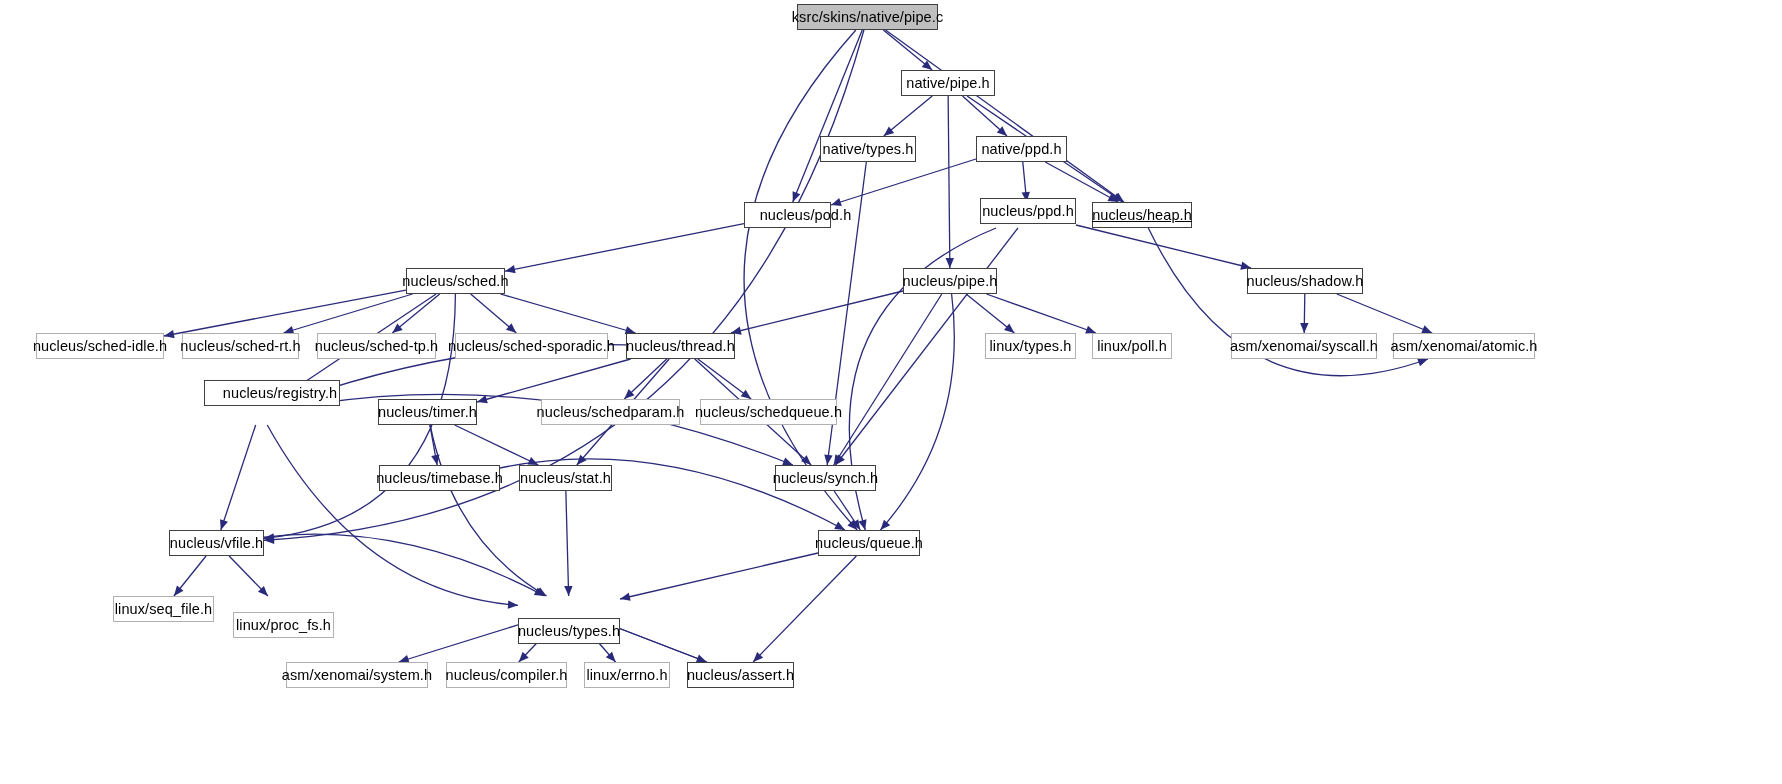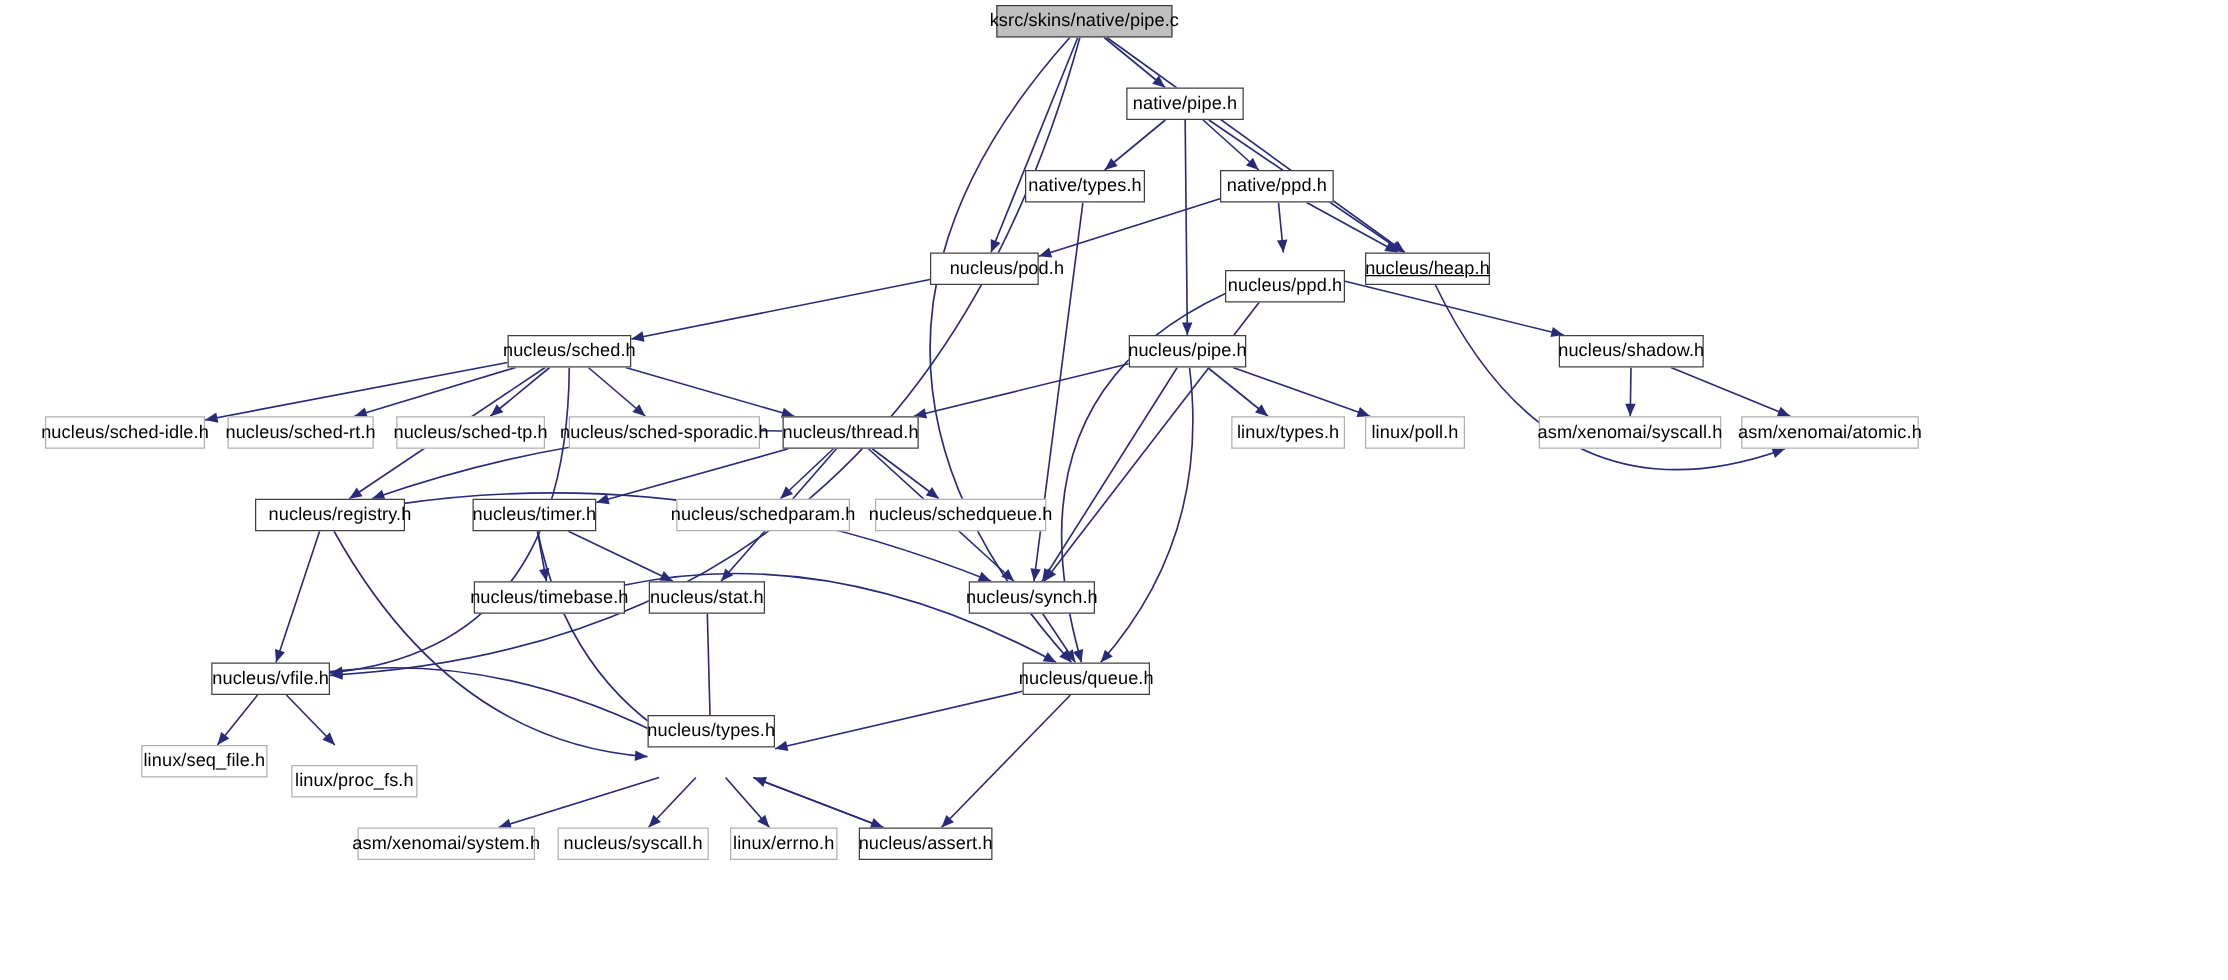--- a/index.html
+++ b/index.html
@@ -187,21 +187,21 @@
     </div>
     <div class="node strong" style="left: 820px; top: 136px; width: 96px;">
       <span>native/types.h</span>
     </div>
     <div class="node strong" style="left: 976px; top: 136px; width: 91px;">
       <span>native/ppd.h</span>
     </div>
     <div class="node strong" style="left: 744px; top: 202px; width: 87px; padding-left: 36px;">
       <span>nucleus/pod.h</span>
     </div>
-    <div class="node strong" style="left: 980px; top: 216px; width: 96px;">
+    <div class="node strong" style="left: 980px; top: 198px; width: 96px;">
       <span>nucleus/ppd.h</span>
     </div>
     <div class="node strong" style="left: 1092px; top: 202px; width: 100px; text-decoration: underline;">
       <span>nucleus/heap.h</span>
     </div>
     <div class="node strong" style="left: 406px; top: 268px; width: 99px;">
       <span>nucleus/sched.h</span>
     </div>
     <div class="node strong" style="left: 903px; top: 268px; width: 94px;">
       <span>nucleus/pipe.h</span>
@@ -229,21 +229,21 @@
     </div>
     <div class="node dim" style="left: 1092px; top: 333px; width: 80px;">
       <span>linux/poll.h</span>
     </div>
     <div class="node dim" style="left: 1231px; top: 333px; width: 146px;">
       <span>asm/xenomai/syscall.h</span>
     </div>
     <div class="node dim" style="left: 1393px; top: 333px; width: 142px;">
       <span>asm/xenomai/atomic.h</span>
     </div>
-    <div class="node strong" style="left: 204px; top: 399px; width: 120px; padding-left: 16px;">
+    <div class="node strong" style="left: 204px; top: 380px; width: 136px; padding-left: 16px;">
       <span>nucleus/registry.h</span>
     </div>
     <div class="node strong" style="left: 378px; top: 399px; width: 99px;">
       <span>nucleus/timer.h</span>
     </div>
     <div class="node dim" style="left: 541px; top: 399px; width: 139px;">
       <span>nucleus/schedparam.h</span>
     </div>
     <div class="node dim" style="left: 700px; top: 399px; width: 137px;">
       <span>nucleus/schedqueue.h</span>
@@ -262,28 +262,28 @@
     </div>
     <div class="node strong" style="left: 818px; top: 530px; width: 102px;">
       <span>nucleus/queue.h</span>
     </div>
     <div class="node dim" style="left: 113px; top: 596px; width: 101px;">
       <span>linux/seq_file.h</span>
     </div>
     <div class="node dim" style="left: 233px; top: 612px; width: 101px; text-align: center;">
       <span>linux/proc_fs.h</span>
     </div>
-    <div class="node strong" style="left: 518px; top: 572px; width: 102px;">
+    <div class="node strong" style="left: 518px; top: 618px; width: 102px;">
       <span>nucleus/types.h</span>
     </div>
     <div class="node dim" style="left: 286px; top: 662px; width: 142px;">
       <span>asm/xenomai/system.h</span>
     </div>
     <div class="node dim" style="left: 446px; top: 662px; width: 121px;">
-      <span>nucleus/syscall.h</span>
+      <span>nucleus/compiler.h</span>
     </div>
     <div class="node dim" style="left: 584px; top: 662px; width: 86px;">
       <span>linux/errno.h</span>
     </div>
     <div class="node strong" style="left: 687px; top: 662px; width: 107px;">
       <span>nucleus/assert.h</span>
     </div>
   </div>
 
 </body></html>

